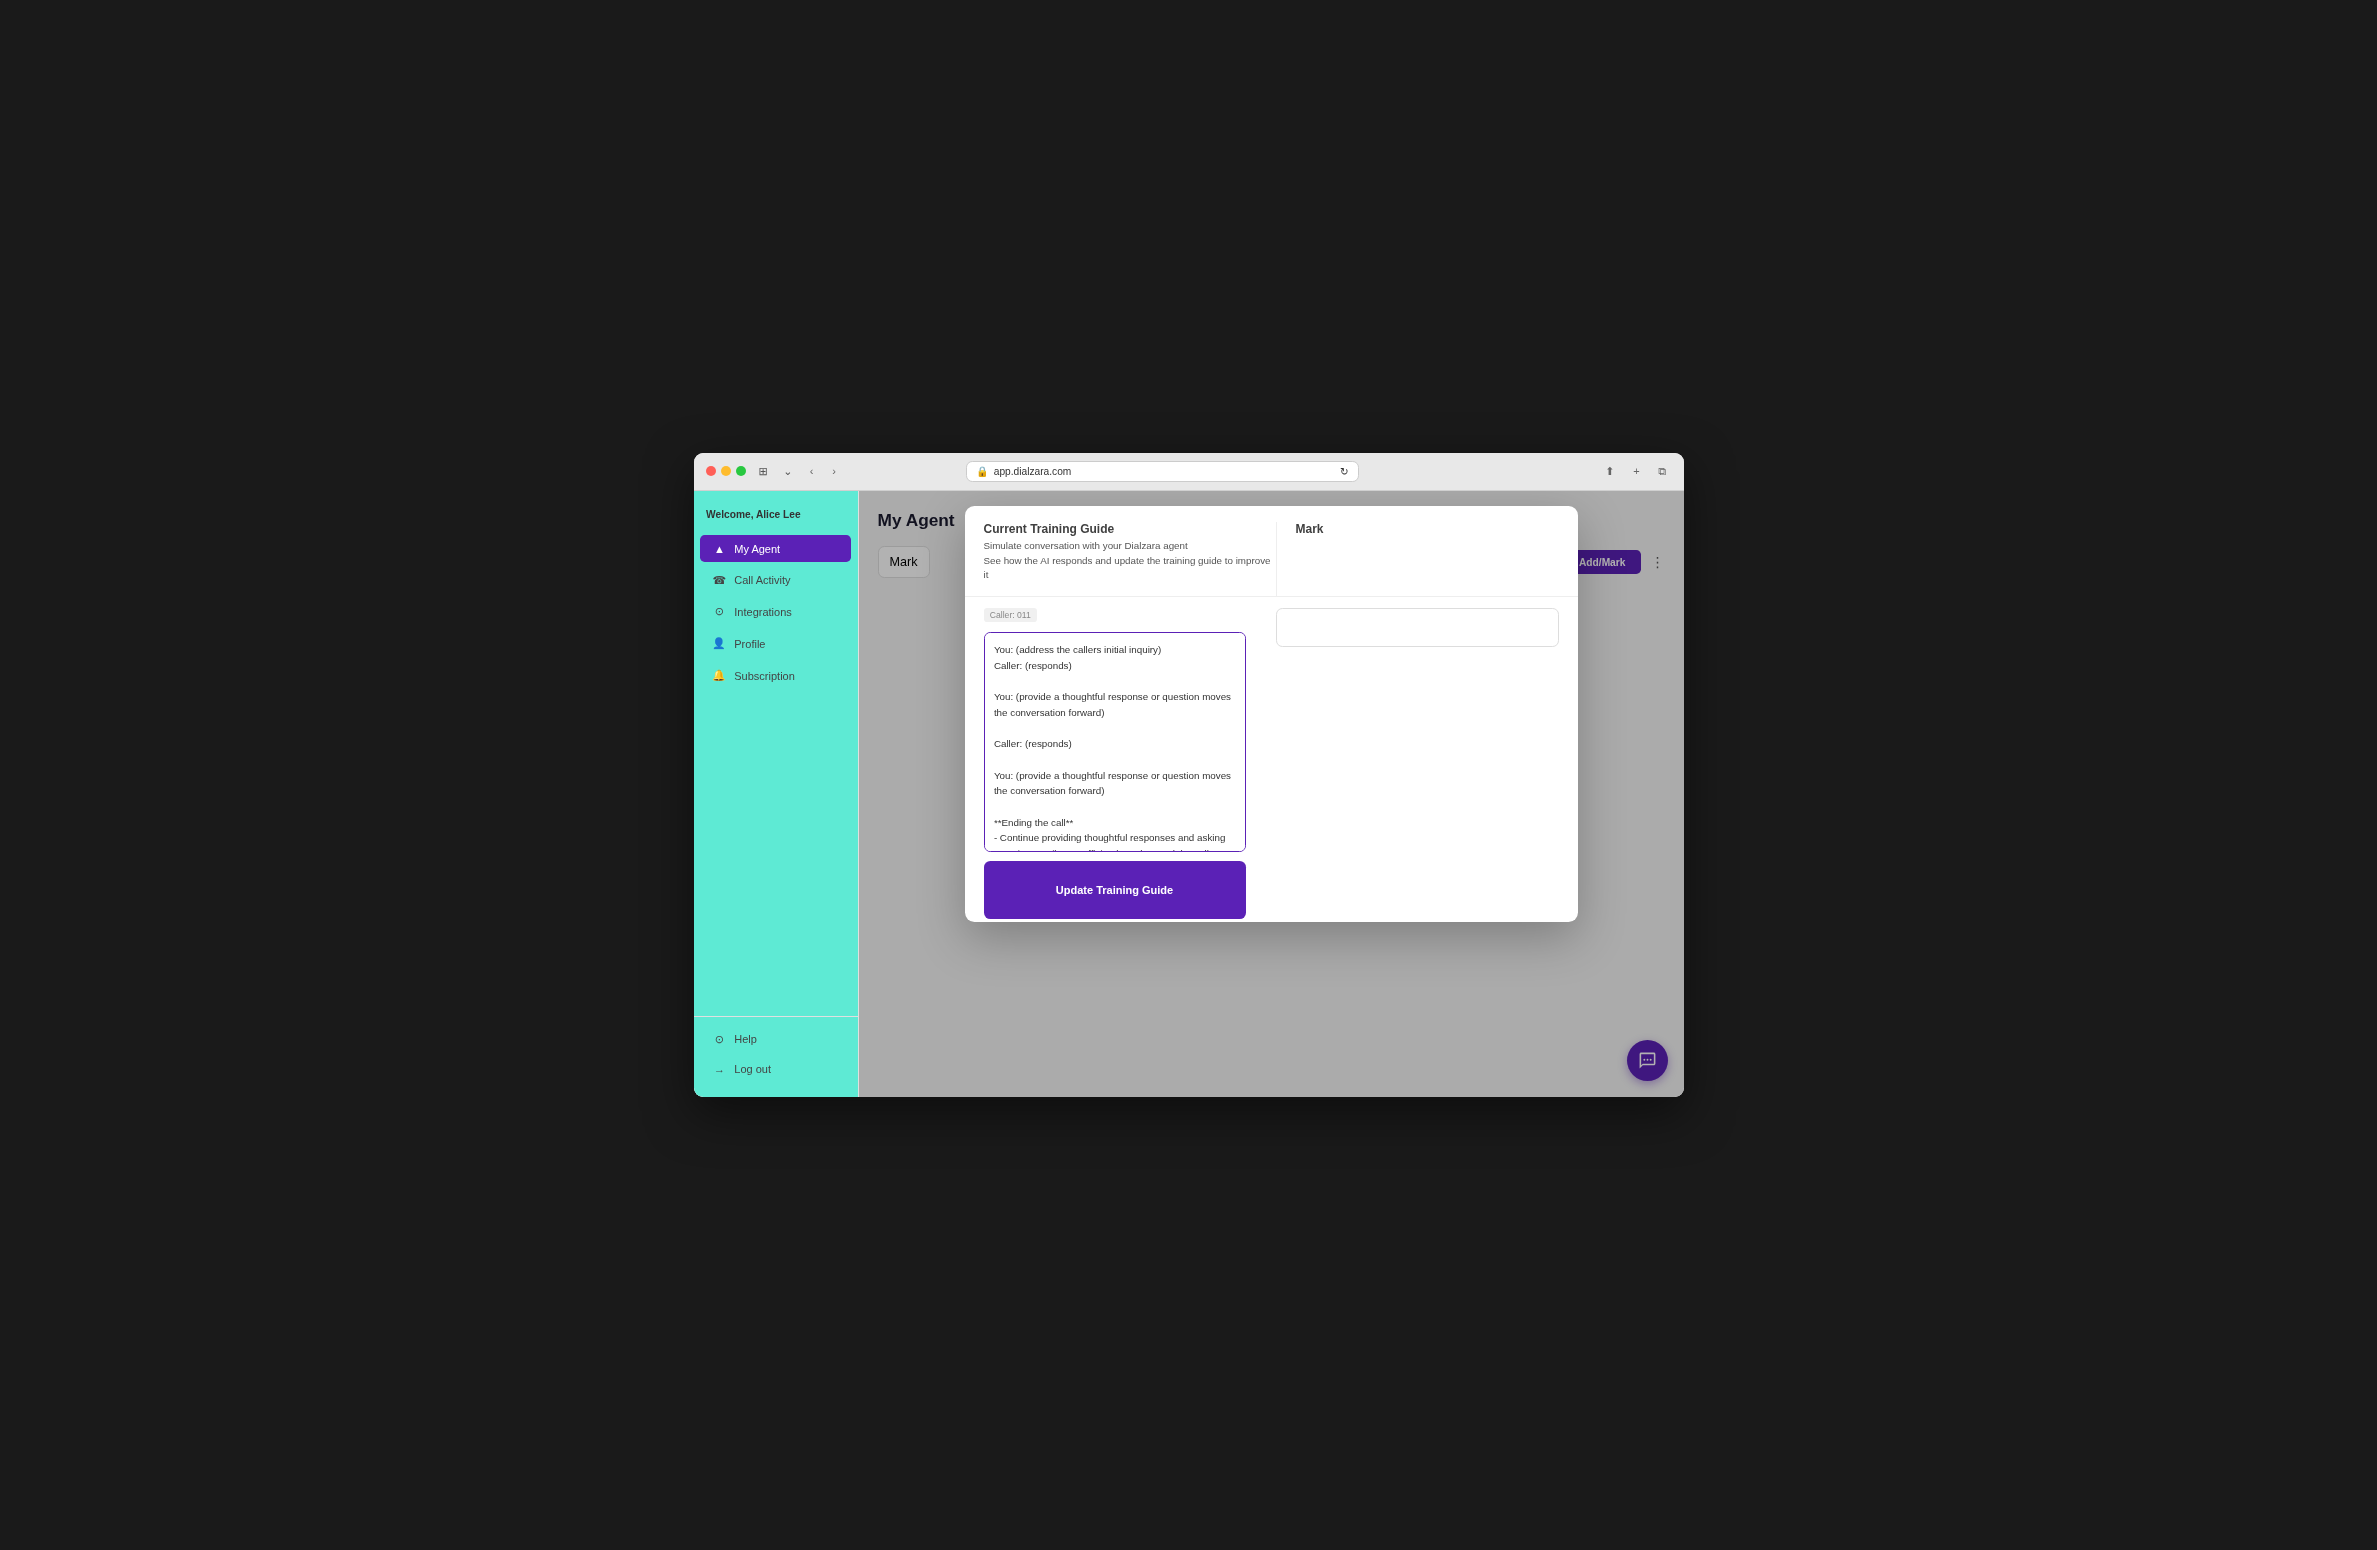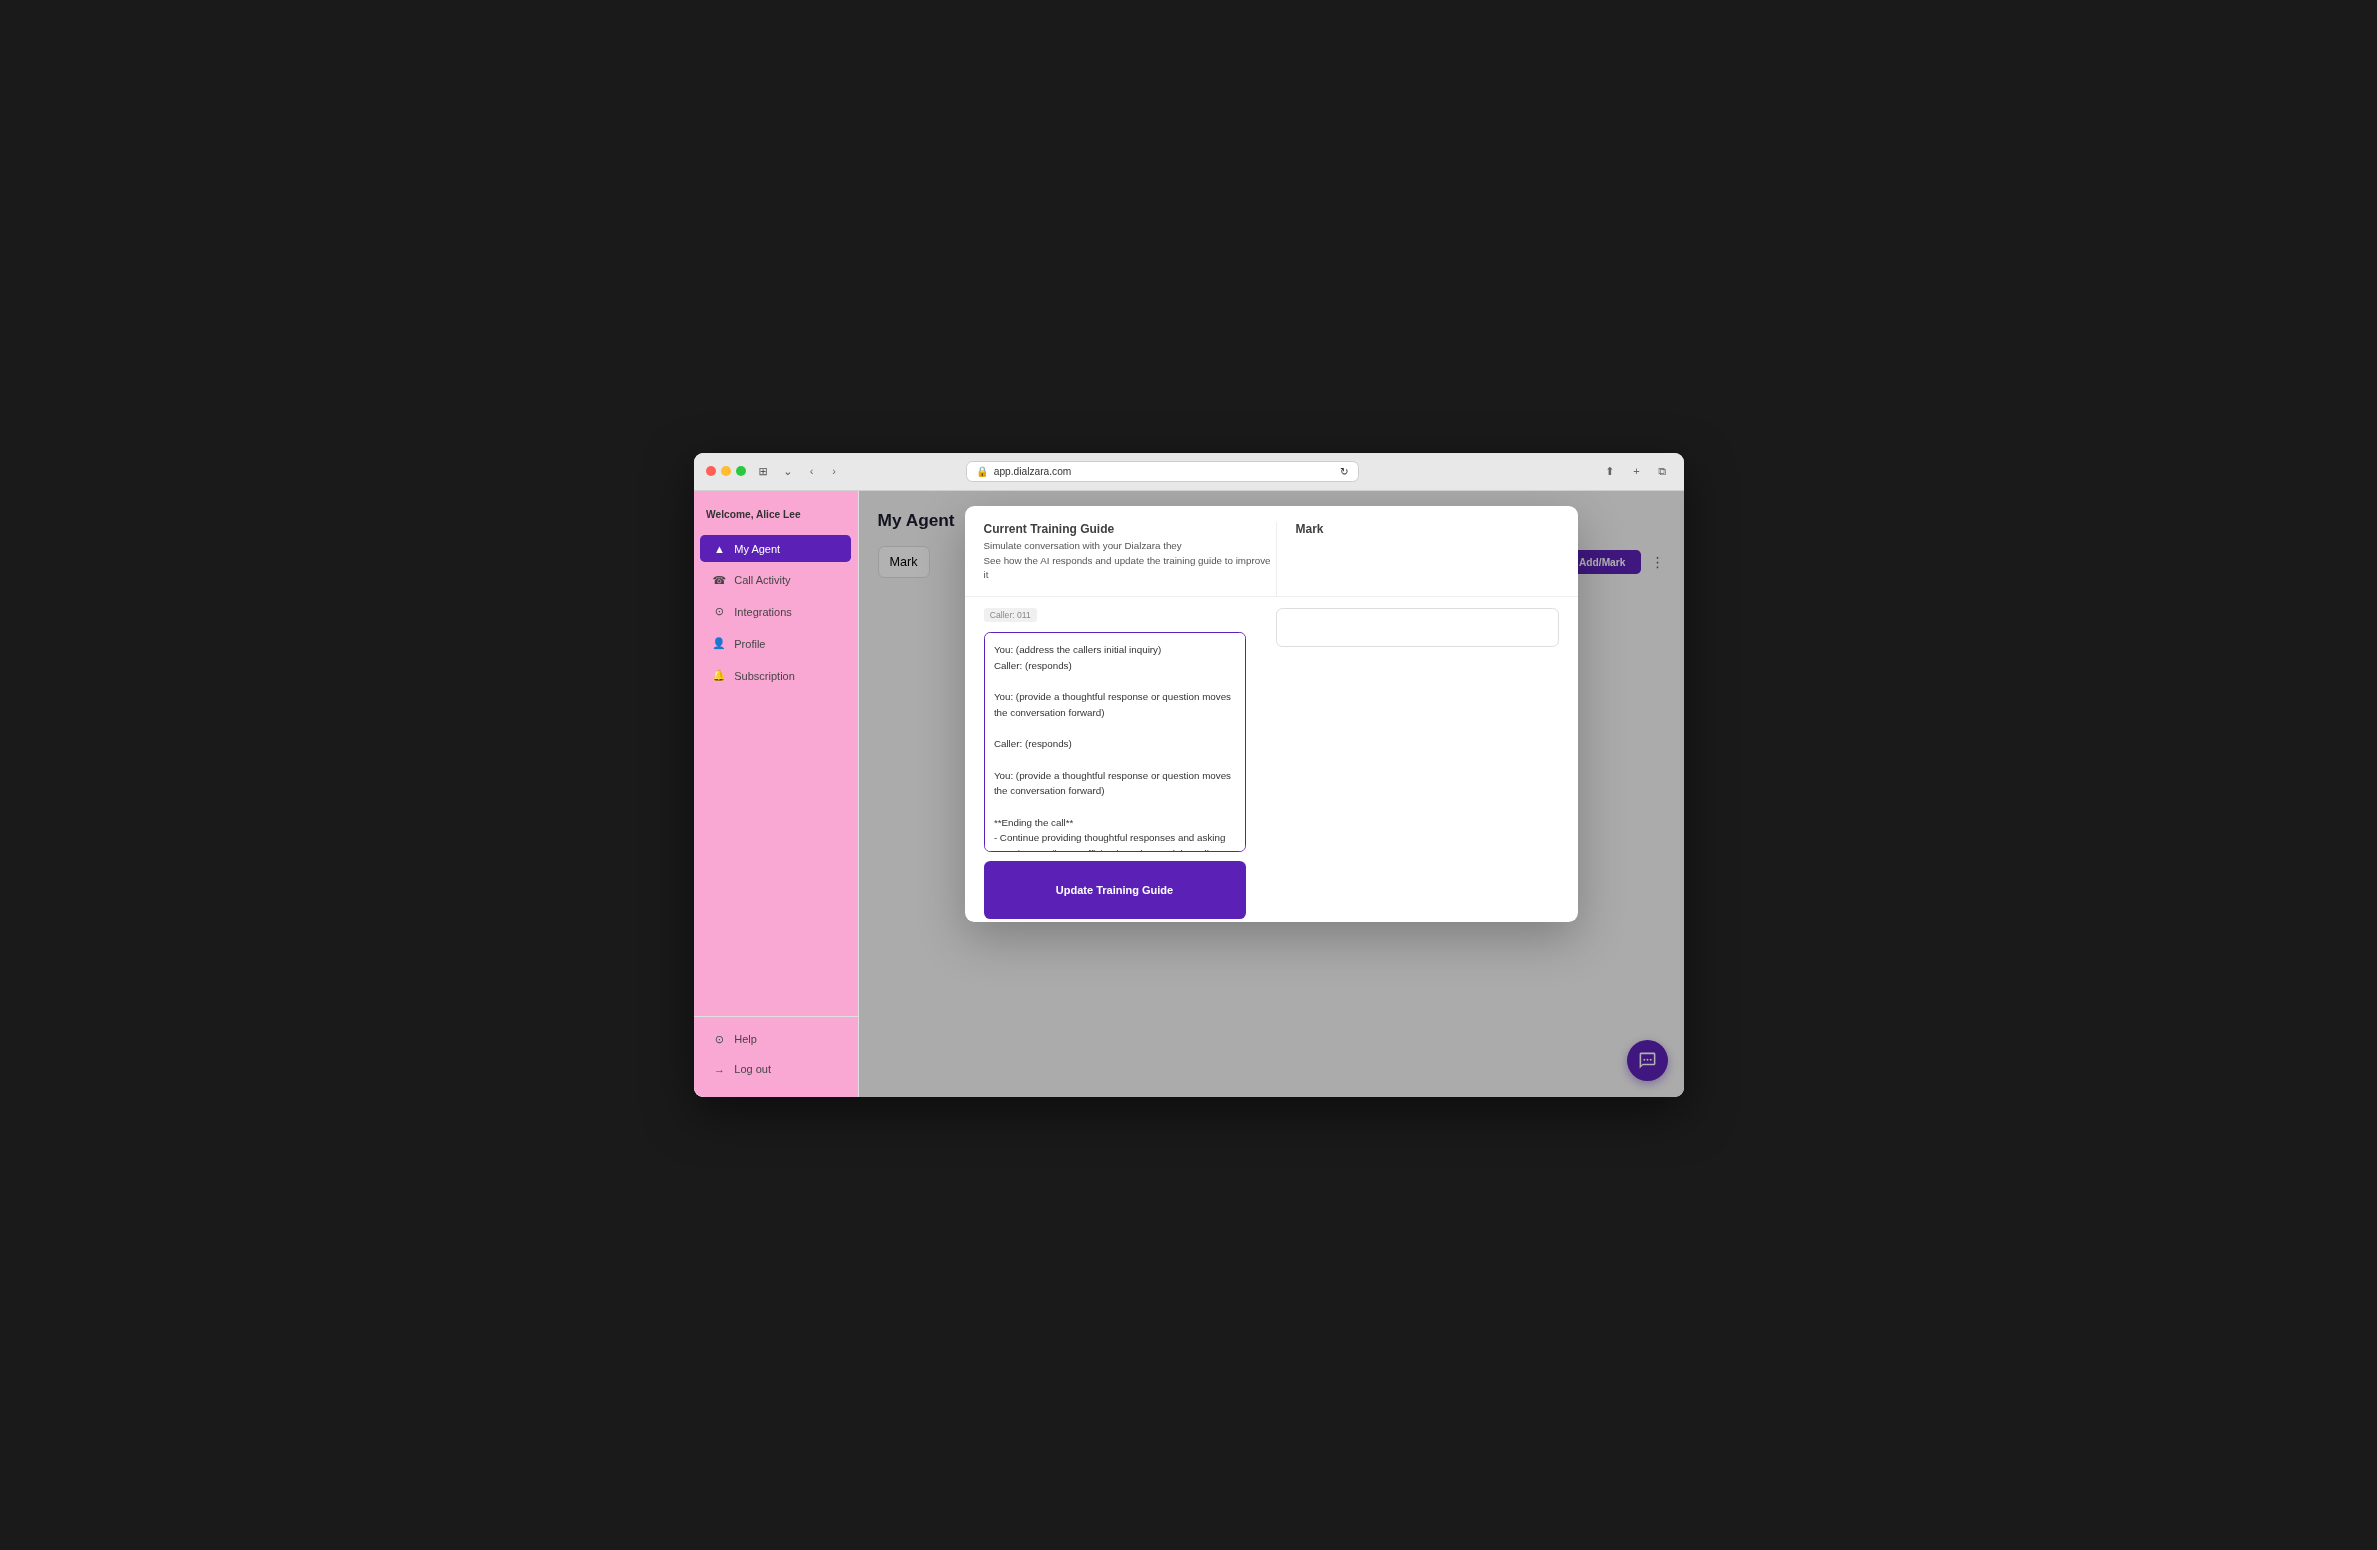--- a/index.html
+++ b/index.html
@@ -115,21 +115,21 @@
 
     .app-body {
       flex: 1;
       display: flex;
       overflow: hidden;
     }
 
     
     .sidebar {
       width: 165px;
-      background: #f9a8d4;
+      background: #5eead4;
       border-right: 0.8px solid #e0e0e0;
       display: flex;
       flex-direction: column;
       padding: 12.6px 0;
     }
 
     .welcome-text {
       padding: 6.3px 12.6px 12.6px;
       font-size: 10.2px;
       font-weight: 600;
@@ -462,21 +462,21 @@
           <button class="more-btn">⋮</button>
         </div>
 
         <div class="modal-overlay">
           <div class="modal">
 
             <div class="modal-header">
               <div class="modal-left-header">
                 <div class="modal-section-title">Current Training Guide</div>
                 <div class="modal-description">
-                  <span>Simulate conversation with your Dialzara they</span><br>
+                  <span>Simulate conversation with your Dialzara agent</span><br>
                   <span>See how the AI responds and update the training guide to improve it</span>
                 </div>
               </div>
               <div class="modal-right-header">
                 <div class="modal-section-title">Mark</div>
               </div>
             </div>
 
             <div class="modal-body">
               <div class="modal-left">

